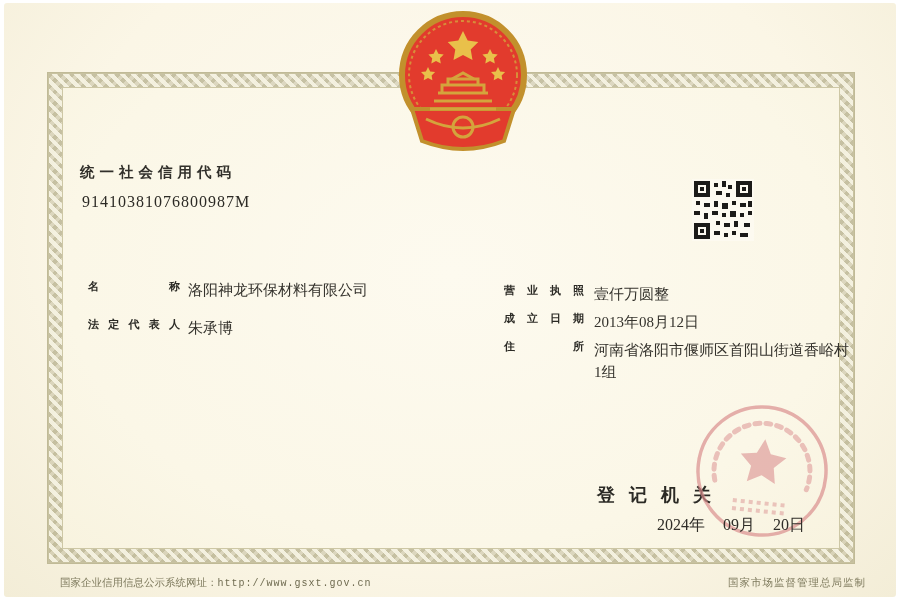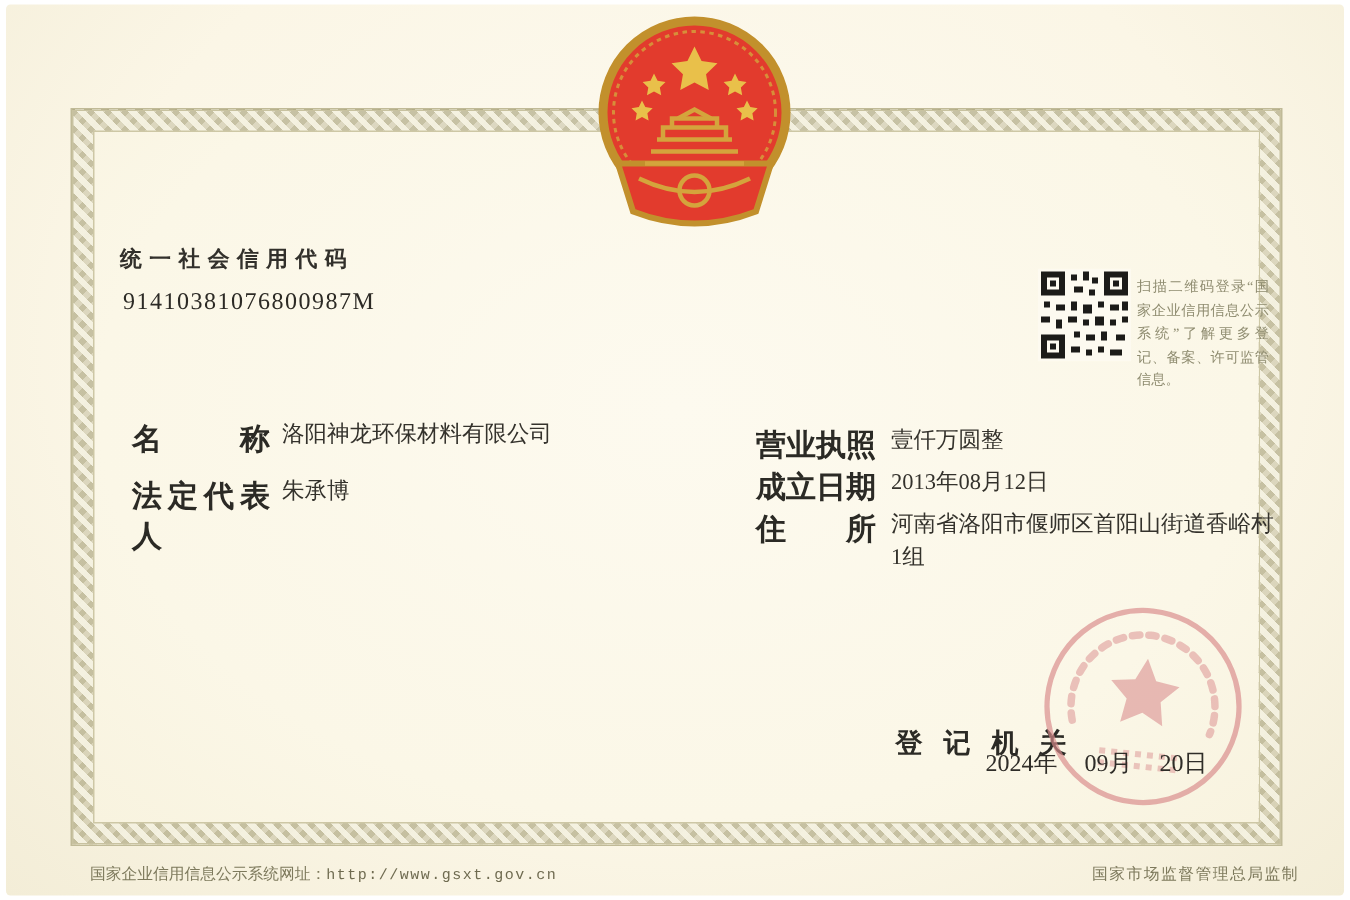--- a/index.html
+++ b/index.html
@@ -47,40 +47,40 @@
   .qr-box{left:688px;top:176px;width:62px;height:62px;}
   .qr-caption{
     left:754px;top:182px;width:88px;font-size:9.5px;line-height:15.5px;
     color:#8f8c70;text-align:justify;
   }
 
   
   .flabel{
     display:inline-block;vertical-align:top;
     font-family:"Liberation Sans","DejaVu Sans",sans-serif;font-weight:bold;
-    font-size:20px;color:#2b2a25;
+    font-size:11px;color:#2b2a25;
     text-align:justify;text-align-last:justify;text-justify:inter-character;
   }
   .flabel-l{width:92px;}
   .flabel-r{width:80px;}
   .fvalue{
     display:inline-block;vertical-align:top;font-size:15px;color:#34322c;line-height:22px;
   }
   .row-l{left:84px;}
   .row-r{left:500px;}
   .val-l{margin-left:8px;width:316px;}
   .val-r{margin-left:10px;width:256px;}
   .scope .fvalue{font-size:14.5px;line-height:22.4px;text-align:justify;}
 
   
   .authority{
     left:593px;top:480px;font-family:Liberation Sans, sans-serif;
     font-weight:bold;font-size:18px;letter-spacing:14px;color:#2b2a25;white-space:nowrap;
   }
-  .reg-date{left:653px;top:496px;font-size:16px;color:#2f2d28;white-space:nowrap;}
+  .reg-date{left:653px;top:512px;font-size:16px;color:#2f2d28;white-space:nowrap;}
   .reg-date span{margin-right:18px;}
   .reg-date span:last-child{margin-right:0;}
   .seal{left:686px;top:396px;width:144px;height:144px;transform:rotate(6deg);opacity:.85;}
 
   
   .footer-left{left:28px;top:573px;font-size:10.5px;color:#7d795c;padding-left:28px;}
   .footer-left .url{font-family:"Liberation Mono","DejaVu Sans Mono",monospace;font-size:10px;letter-spacing:1px;color:#6f6b50;}
   .footer-right{right:30px;top:573px;font-size:10.5px;color:#7d795c;letter-spacing:1px;}
 
   .emblem{left:388px;top:6px;width:142px;height:146px;}
@@ -155,21 +155,20 @@
         <rect x="40" y="52" width="4" height="4"></rect>
         <rect x="48" y="54" width="8" height="4"></rect>
     </g>
     <rect x="6" y="6" width="8" height="8" fill="#fdfaf0"></rect>
       <rect x="8" y="8" width="4" height="4" fill="#1c1b18"></rect>
     <rect x="48" y="6" width="8" height="8" fill="#fdfaf0"></rect>
       <rect x="50" y="8" width="4" height="4" fill="#1c1b18"></rect>
     <rect x="6" y="48" width="8" height="8" fill="#fdfaf0"></rect>
       <rect x="8" y="50" width="4" height="4" fill="#1c1b18"></rect>
   </svg>
-  <div class="abs qr-caption">扫描二维码登录“国家企业信用信息公示系统”了解更多登记、备案、许可监管信息。</div>
 
   <div class="abs row-l" style="top:276px">
     <span class="flabel flabel-l">名称</span><span class="fvalue val-l">洛阳神龙环保材料有限公司</span>
   </div>
   <div class="abs row-l" style="top:314px">
     <span class="flabel flabel-l">法定代表人</span><span class="fvalue val-l">朱承博</span>
   </div>
 
   <div class="abs row-r" style="top:280px">
     <span class="flabel flabel-r">营业执照</span><span class="fvalue val-r">壹仟万圆整</span>

